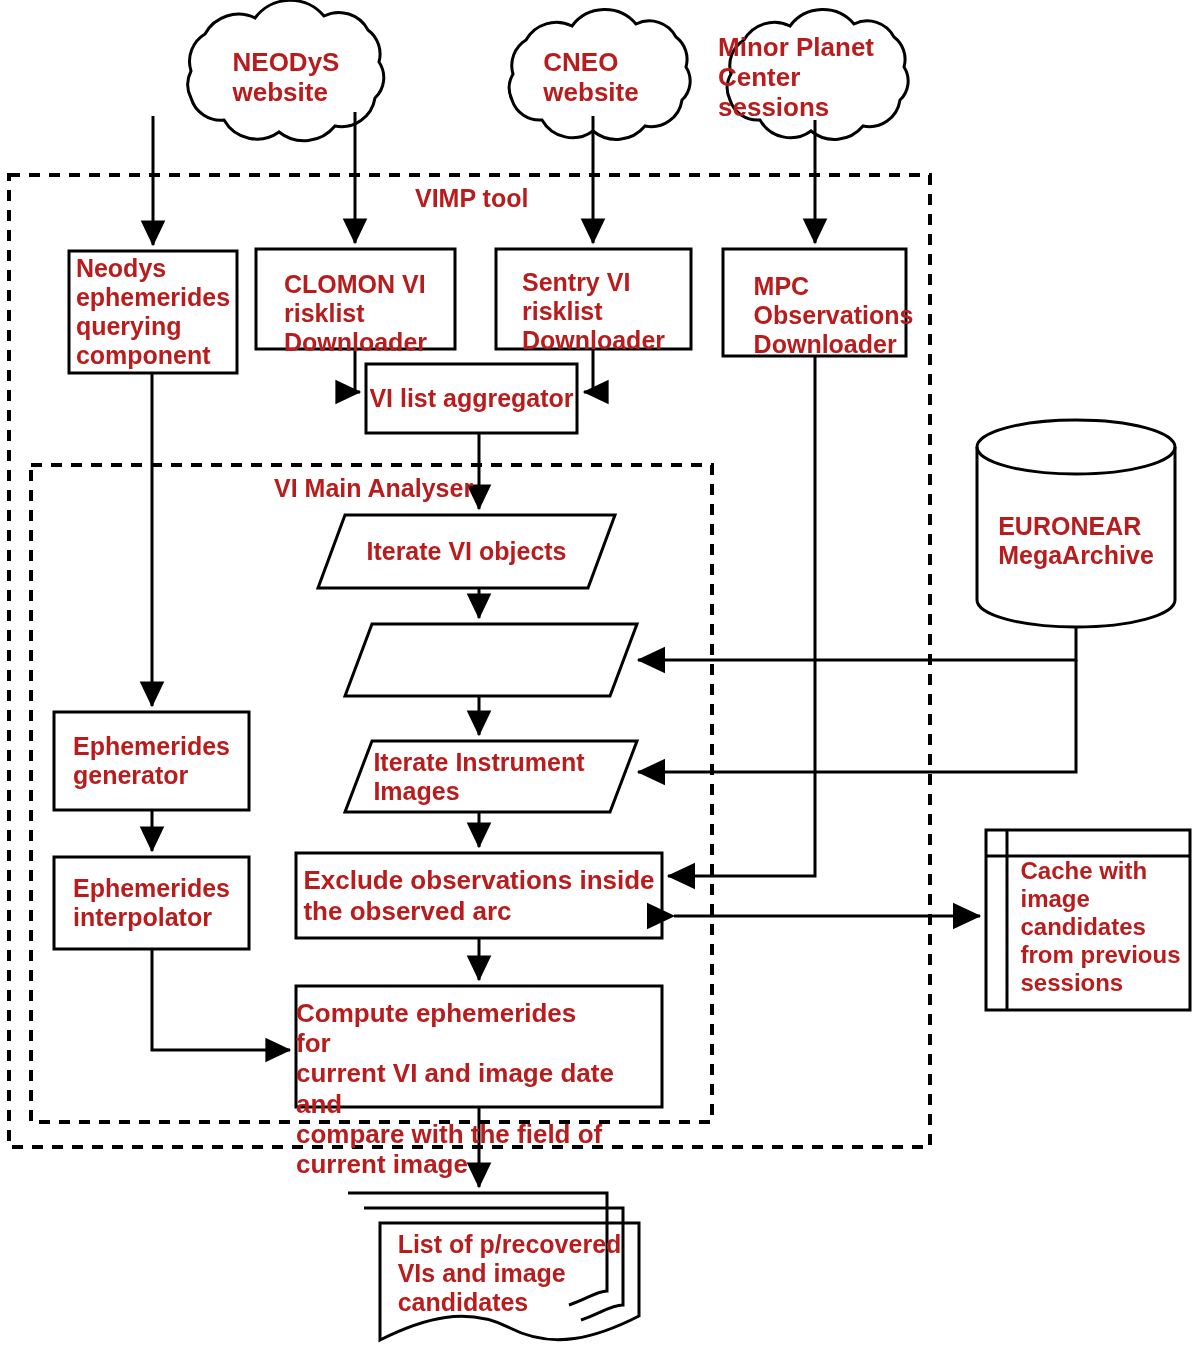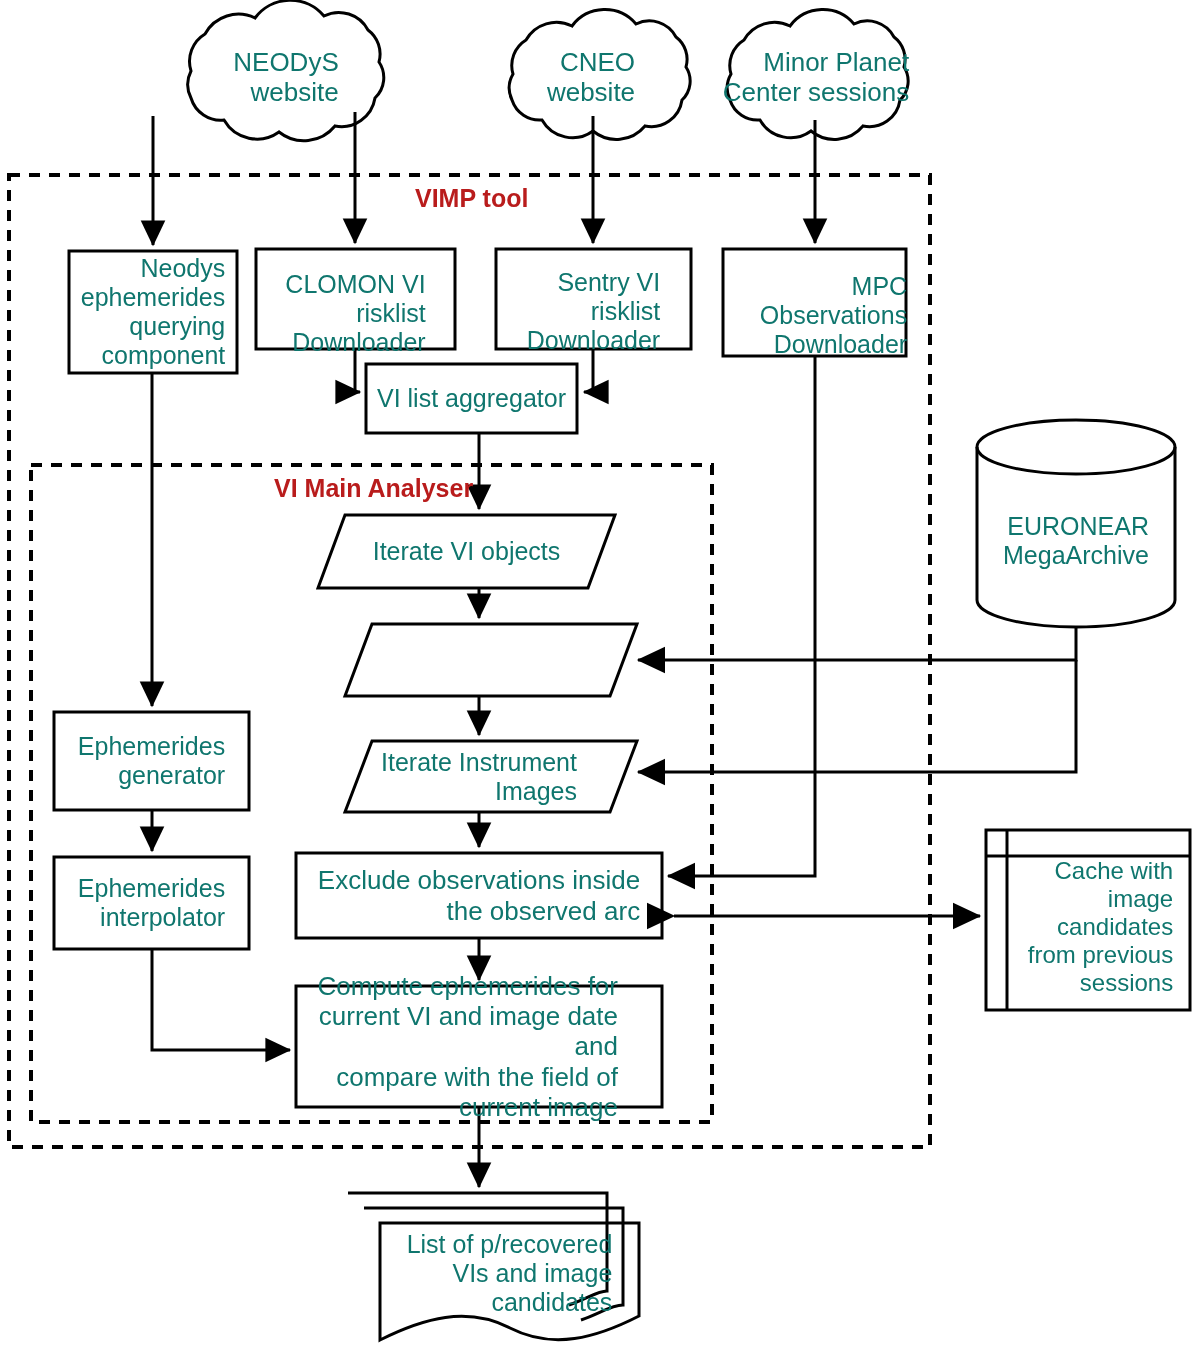--- a/index.html
+++ b/index.html
@@ -21,23 +21,23 @@
     left: 0;
     top: 0;
     width: 1200px;
     height: 1346px;
   }
   .lbl {
     position: absolute;
     display: flex;
     align-items: center;
     justify-content: center;
-    text-align: right;
-    font-weight: normal;
-    color: #0f766e;
+    text-align: left;
+    font-weight: bold;
+    color: #b91c1c;
     line-height: 1.16;
     pointer-events: none;
     white-space: pre-line;
   }
   .f26 { font-size: 26px; }
   .f25 { font-size: 25px; }
   .f24 { font-size: 24px; }
   .group-label {
     position: absolute;
     font-weight: bold;
@@ -223,21 +223,21 @@
 
   <div class="lbl f25" style="left:54px; top:712px; width:195px; height:98px;">Ephemerides
 generator</div>
 
   <div class="lbl f25" style="left:54px; top:857px; width:195px; height:92px;">Ephemerides
 interpolator</div>
 
   <div class="lbl f26" style="left:296px; top:853px; width:366px; height:85px;">Exclude observations inside
 the observed arc</div>
 
-  <div class="lbl f26" style="left:296px; top:986px; width:322px; height:121px;">Compute ephemerides for
+  <div class="lbl f26" style="left:296px; top:1028px; width:322px; height:121px;">Compute ephemerides for
 current VI and image date and
 compare with the field of
 current image</div>
 
   <div class="lbl f25" style="left:977px; top:496px; width:198px; height:90px;">EURONEAR
 MegaArchive</div>
 
   <div class="lbl f24" style="left:1011px; top:822px; width:179px; height:148px;margin-top:31px;">Cache with
 image
 candidates

